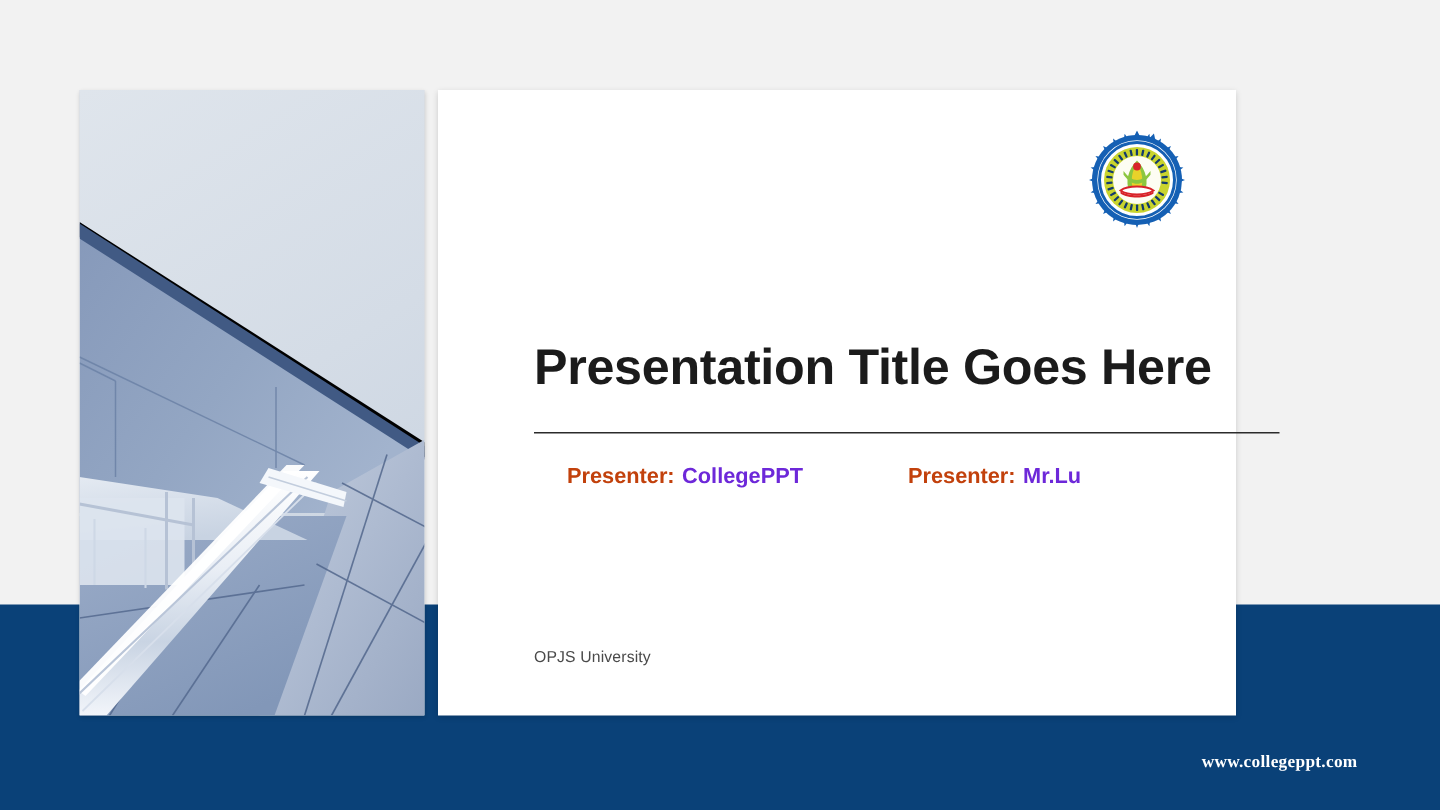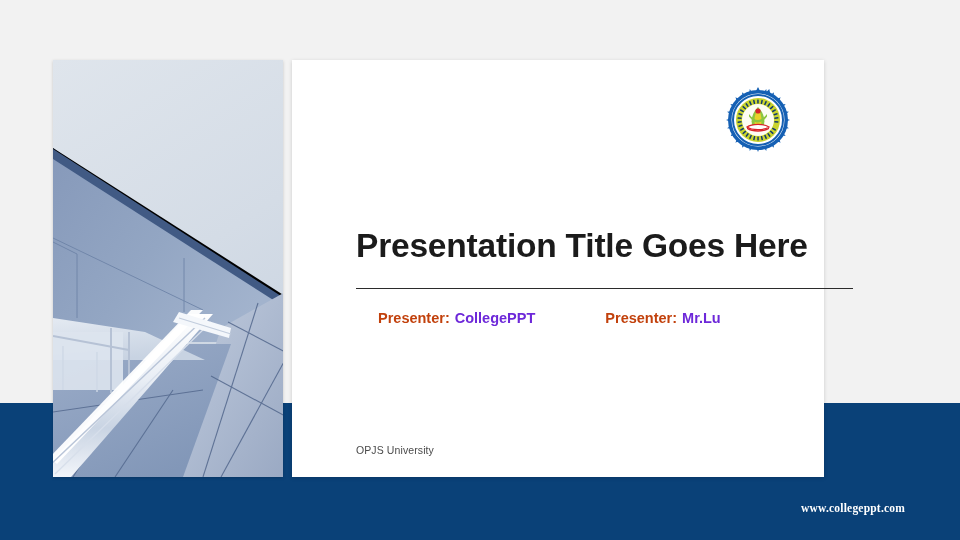--- a/index.html
+++ b/index.html
@@ -114,21 +114,21 @@
     font-size: 14.5px;
     font-weight: bold;
   }
   .meta-group + .meta-group { margin-left: 48px; }
   .meta-label { color: #c2410c; margin-left: 22px; }
   .meta-value { color: #6d28d9; margin-left: 5px; }
 
   .org {
     position: absolute;
     left: 64px;
-    top: 384px;
+    top: 372px;
     font-size: 10.5px;
     color: #4a4a4a;
     letter-spacing: 0.1px;
     white-space: nowrap;
     text-align: right;
   }
 </style>
 </head>
 <body>
 

